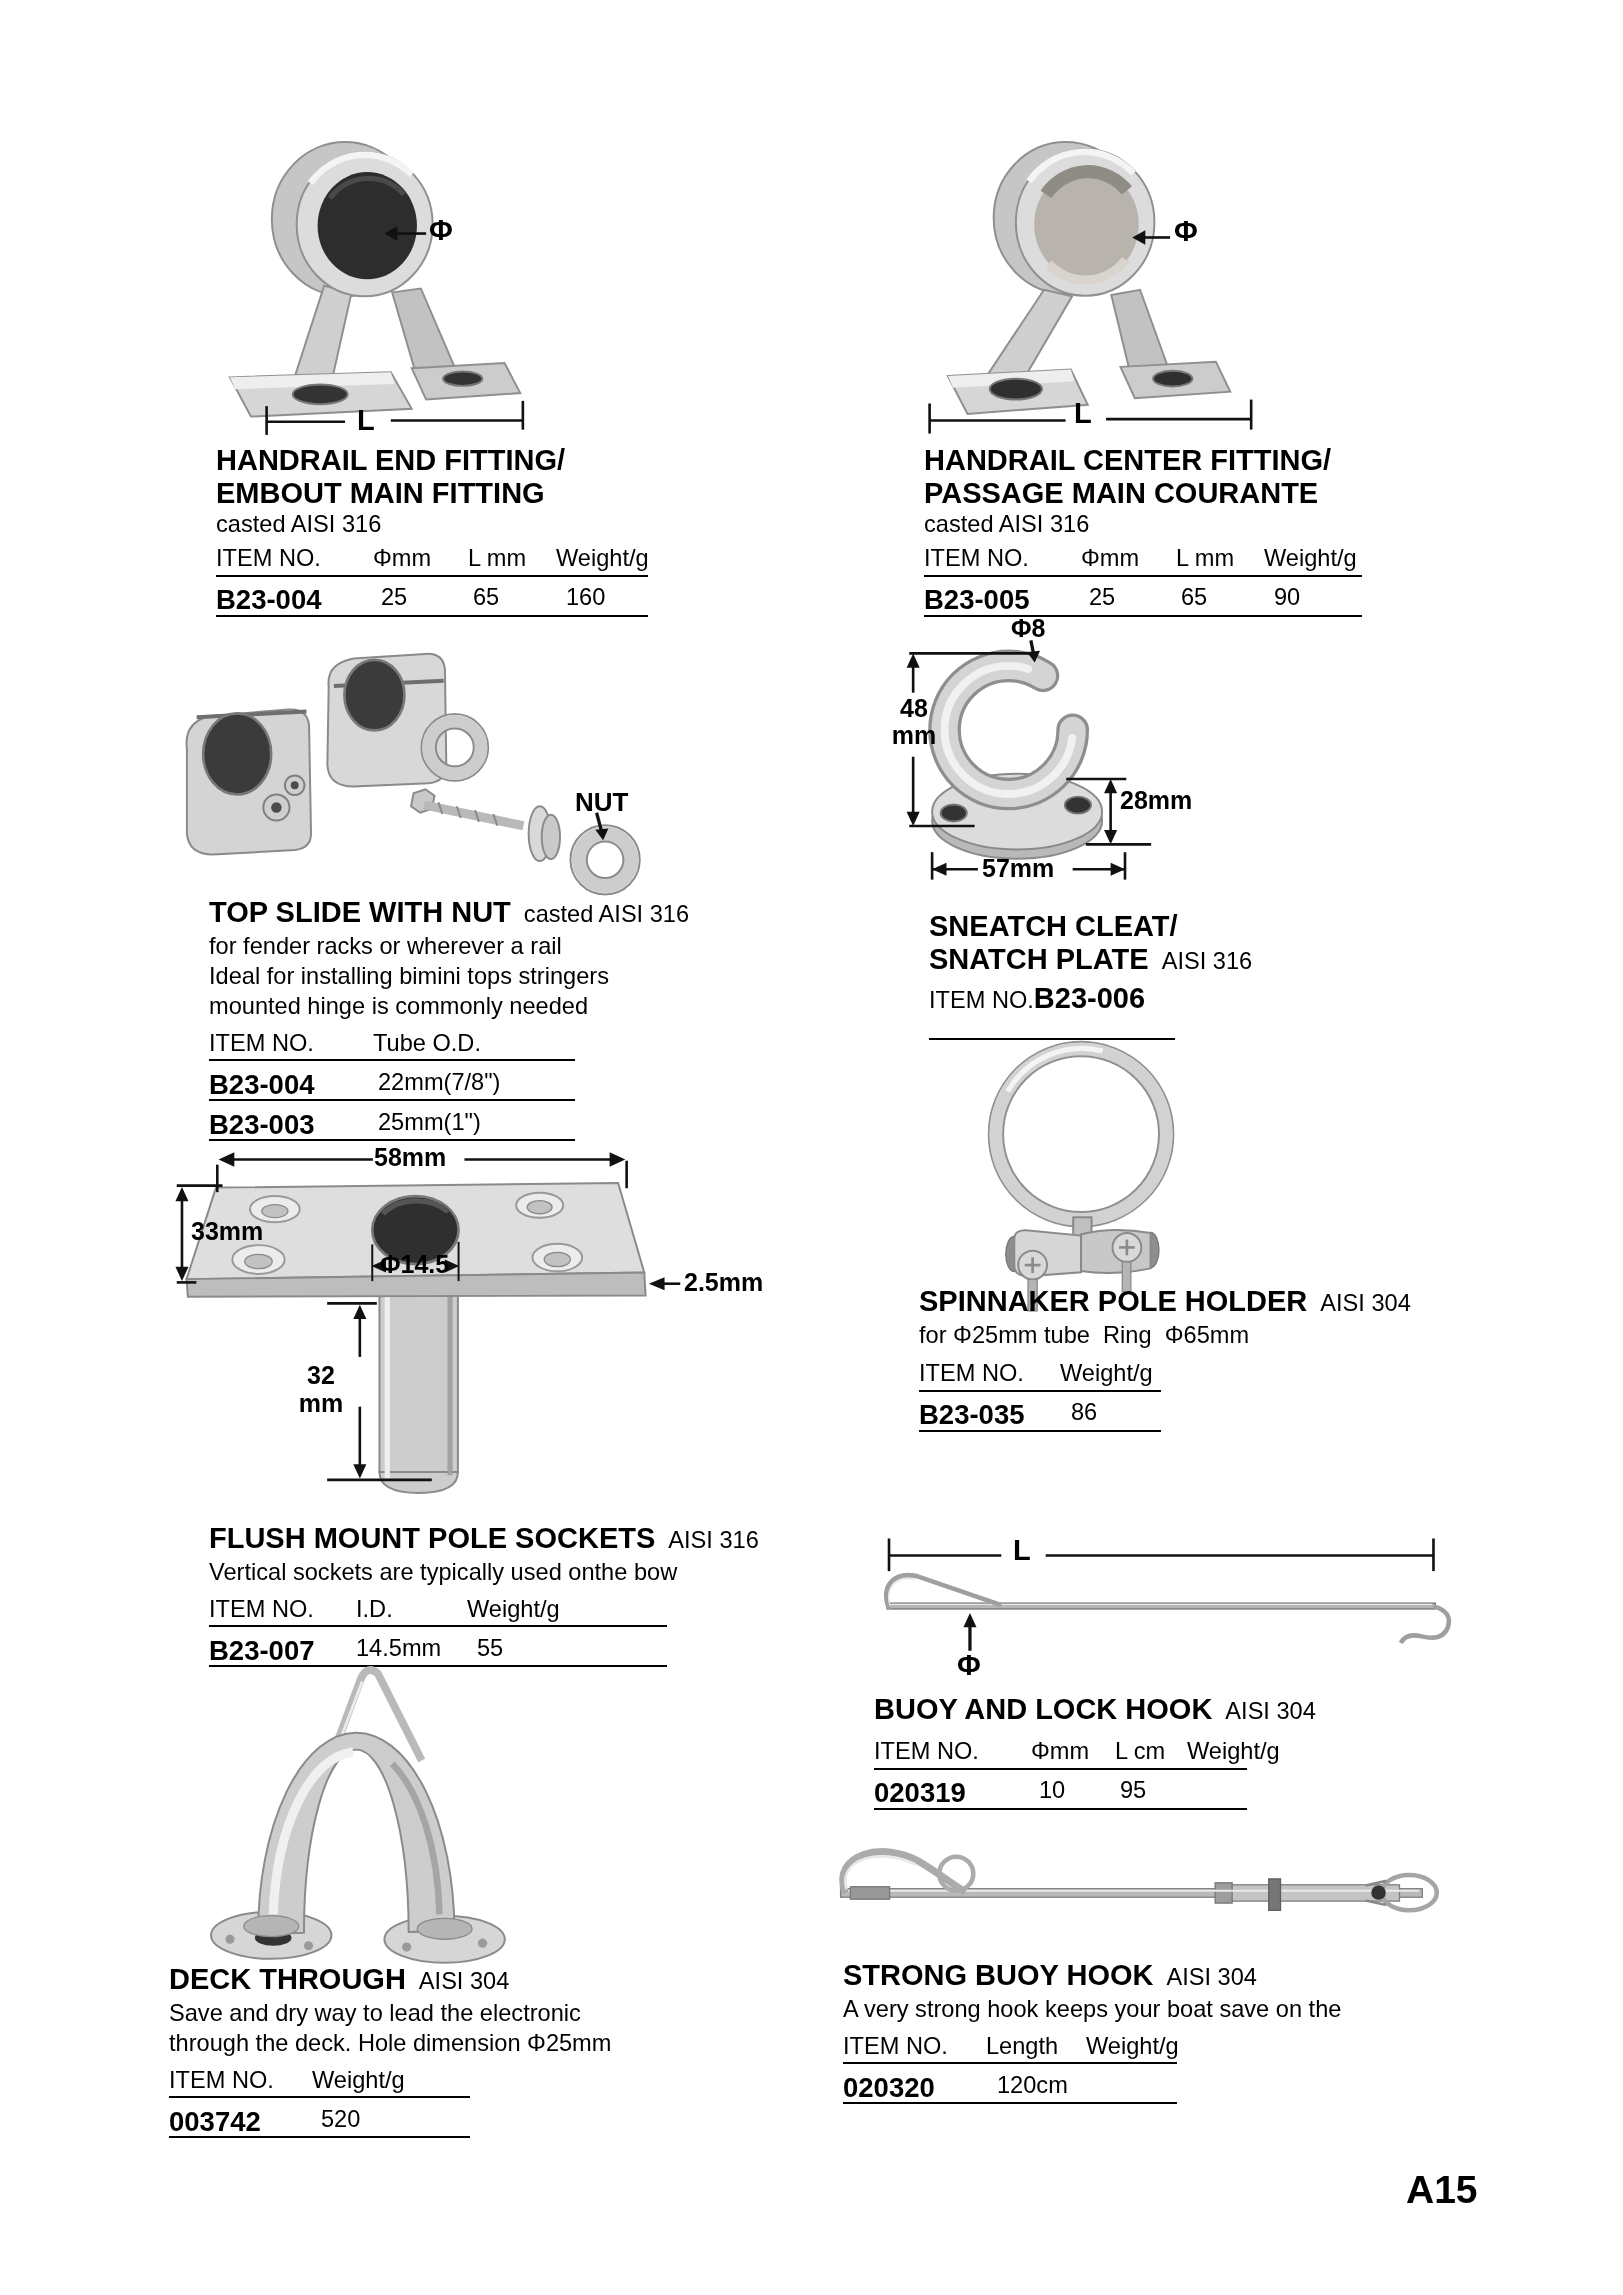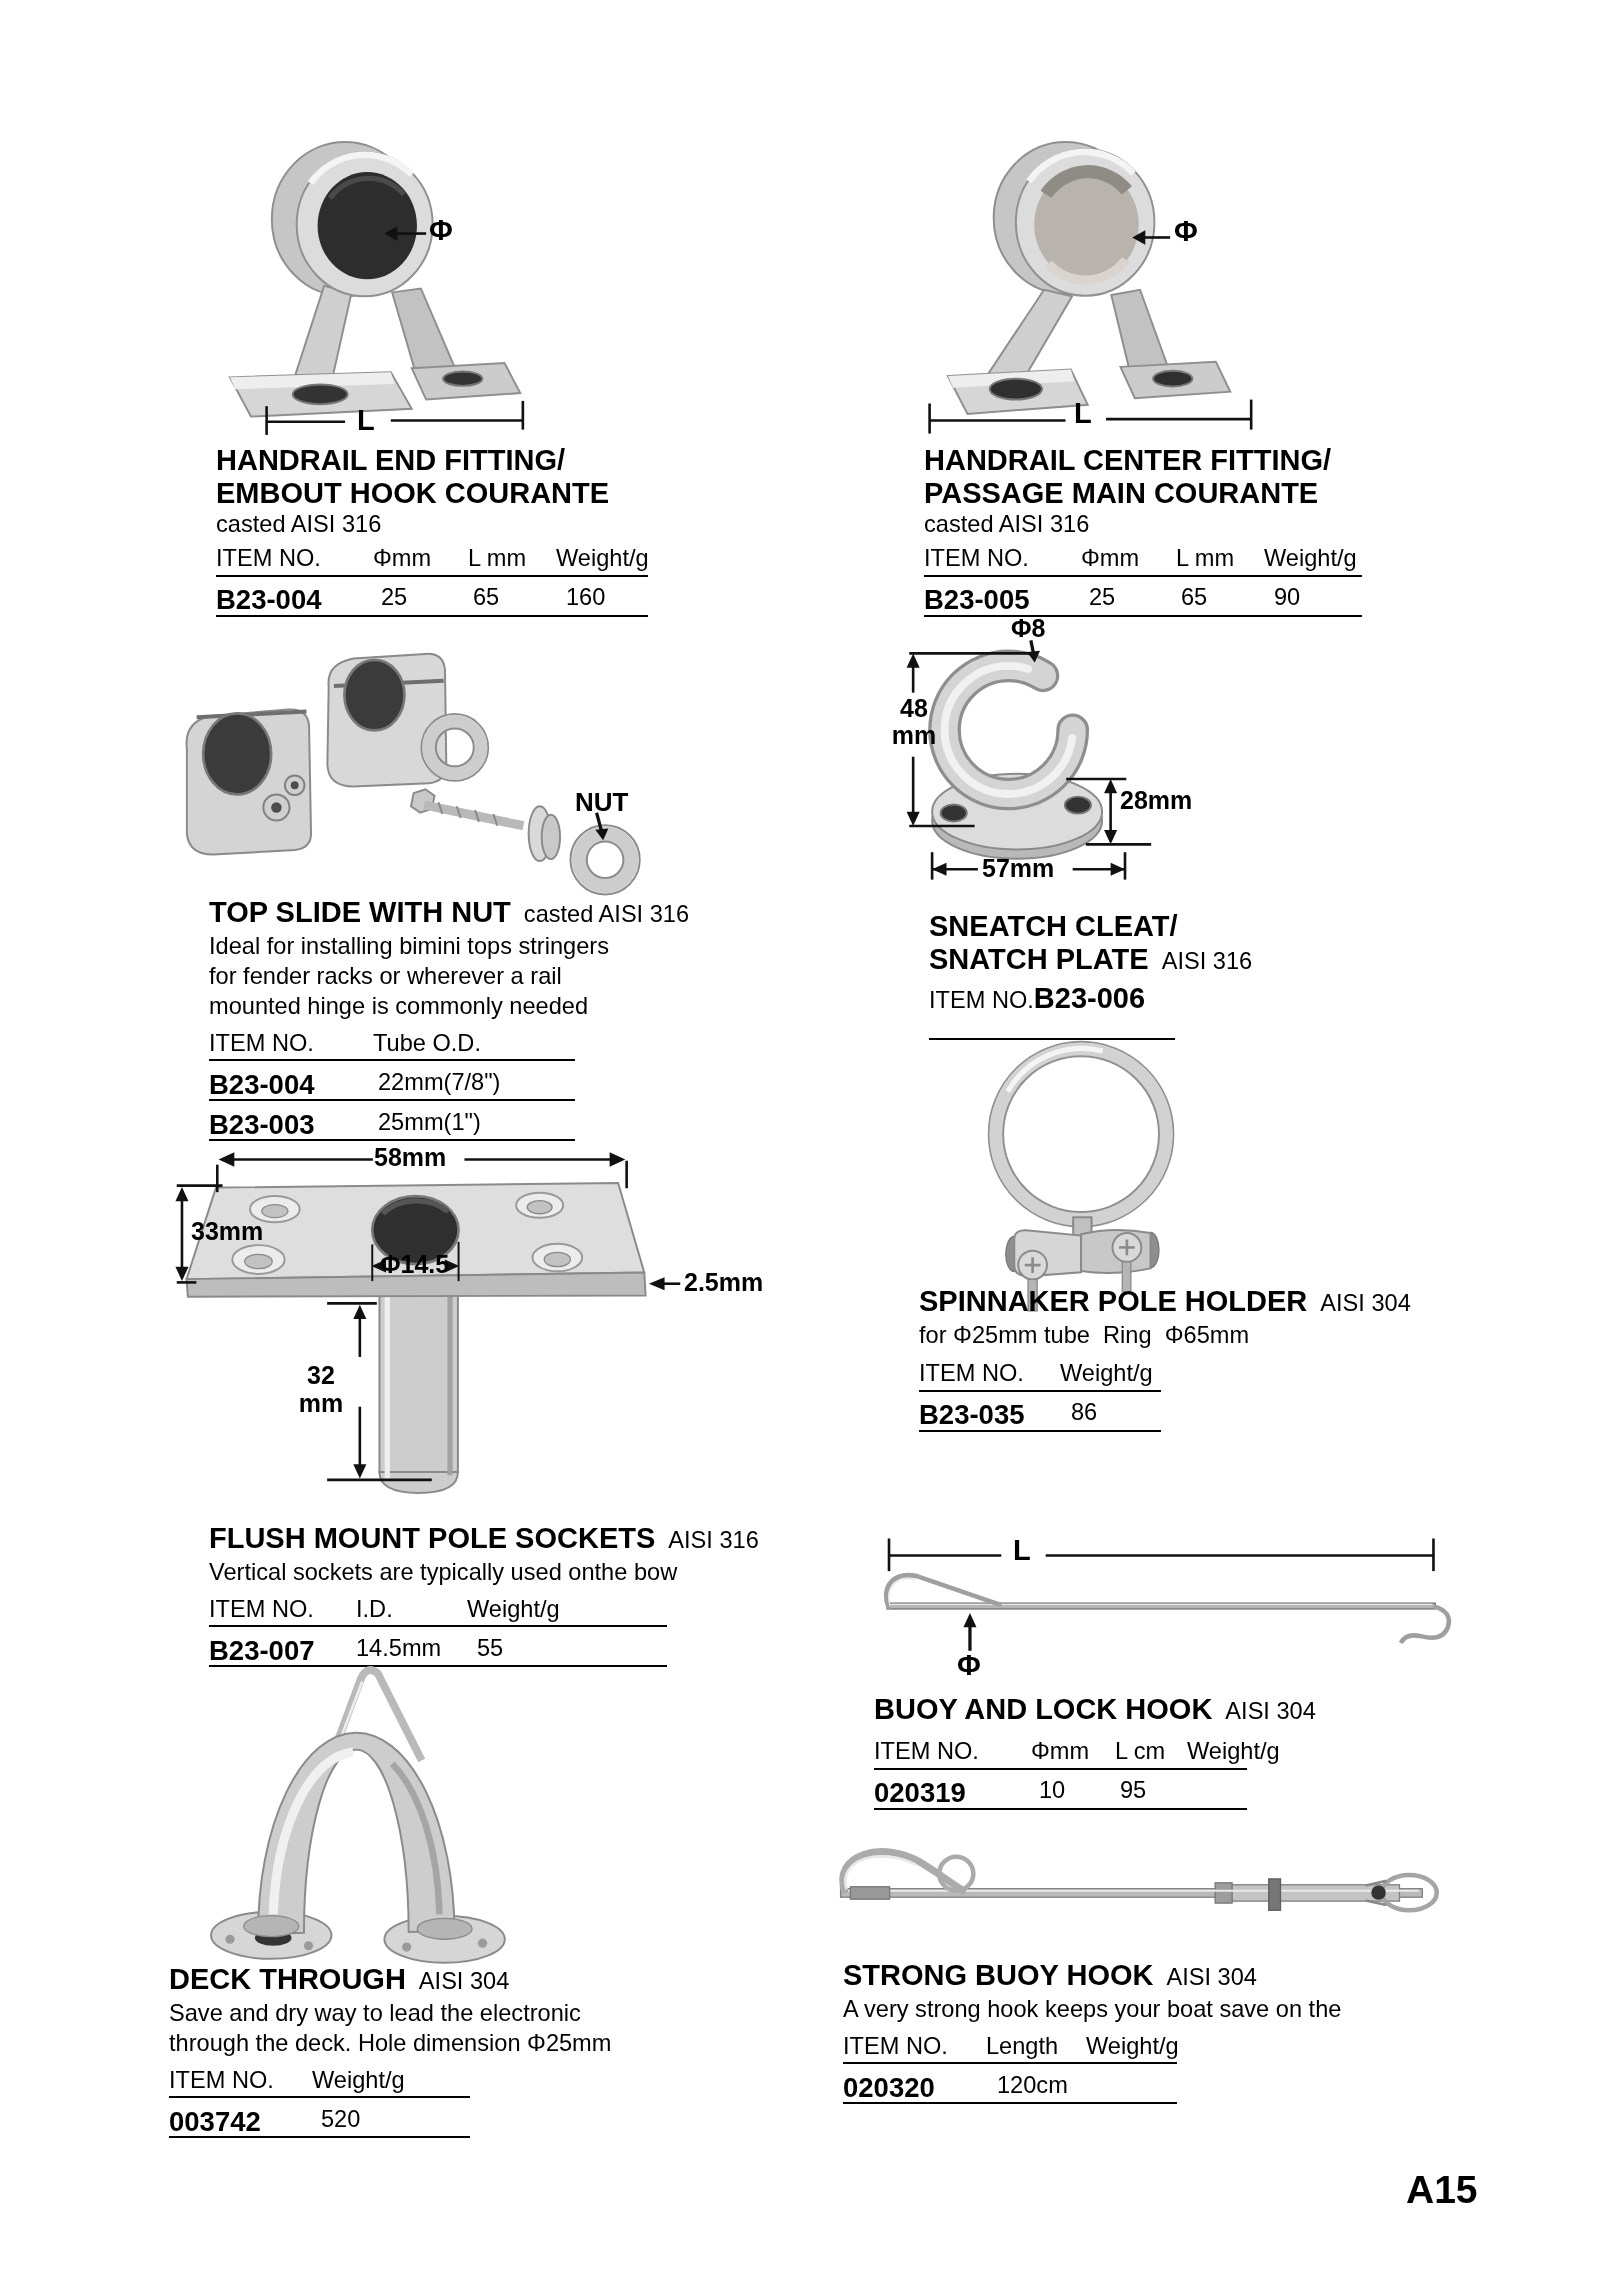--- a/index.html
+++ b/index.html
@@ -49,21 +49,21 @@
     <line x1="108" y1="436" x2="108" y2="480" stroke="#111" stroke-width="4"></line>
     <line x1="500" y1="428" x2="500" y2="472" stroke="#111" stroke-width="4"></line>
     <line x1="108" y1="460" x2="228" y2="460" stroke="#111" stroke-width="4"></line>
     <line x1="298" y1="458" x2="500" y2="458" stroke="#111" stroke-width="4"></line>
   </svg>
   <span class="abs ann" style="left:429px;top:215px">Φ</span>
   <span class="abs ann" style="left:357px;top:405px">L</span>
 
   <div class="abs" style="left:216px;top:444px;width:458px">
     <div class="title">HANDRAIL END FITTING/</div>
-    <div class="title">EMBOUT HOOK COURANTE</div>
+    <div class="title">EMBOUT MAIN FITTING</div>
     <div class="mat">casted AISI 316</div>
     <div class="tbl" style="width:432px">
       <div class="trow th">
         <span class="cell" style="left:0">ITEM NO.</span>
         <span class="cell" style="left:157px">Φmm</span>
         <span class="cell" style="left:252px">L mm</span>
         <span class="cell" style="left:340px">Weight/g</span>
       </div>
       <div class="trow td">
         <span class="cell item" style="left:0">B23-004</span>
@@ -145,22 +145,22 @@
     <circle cx="685" cy="370" r="28" fill="none" stroke="#8a8a8a" stroke-width="3"></circle>
     <line x1="672" y1="298" x2="680" y2="328" stroke="#111" stroke-width="5"></line>
     <polygon points="682,340 670,324 690,322" fill="#111"></polygon>
   </svg>
   <span class="abs nut" style="left:575px;top:787px">NUT</span>
 
   <div class="abs" style="left:209px;top:896px;width:537px">
     <div class="title">
       <span>TOP SLIDE WITH NUT</span><span class="suffix">casted AISI 316</span>
     </div>
+    <div class="desc">for fender racks or wherever a rail</div>
     <div class="desc">Ideal for installing bimini tops stringers</div>
-    <div class="desc">for fender racks or wherever a rail</div>
     <div class="desc">mounted hinge is commonly needed</div>
     <div class="tbl" style="width:366px;margin-top:5.2px">
       <div class="trow th">
         <span class="cell" style="left:0">ITEM NO.</span>
         <span class="cell" style="left:164px">Tube O.D.</span>
       </div>
       <div class="trow td">
         <span class="cell item" style="left:0">B23-004</span>
         <span class="cell" style="left:169px">22mm(7/8")</span>
       </div>

